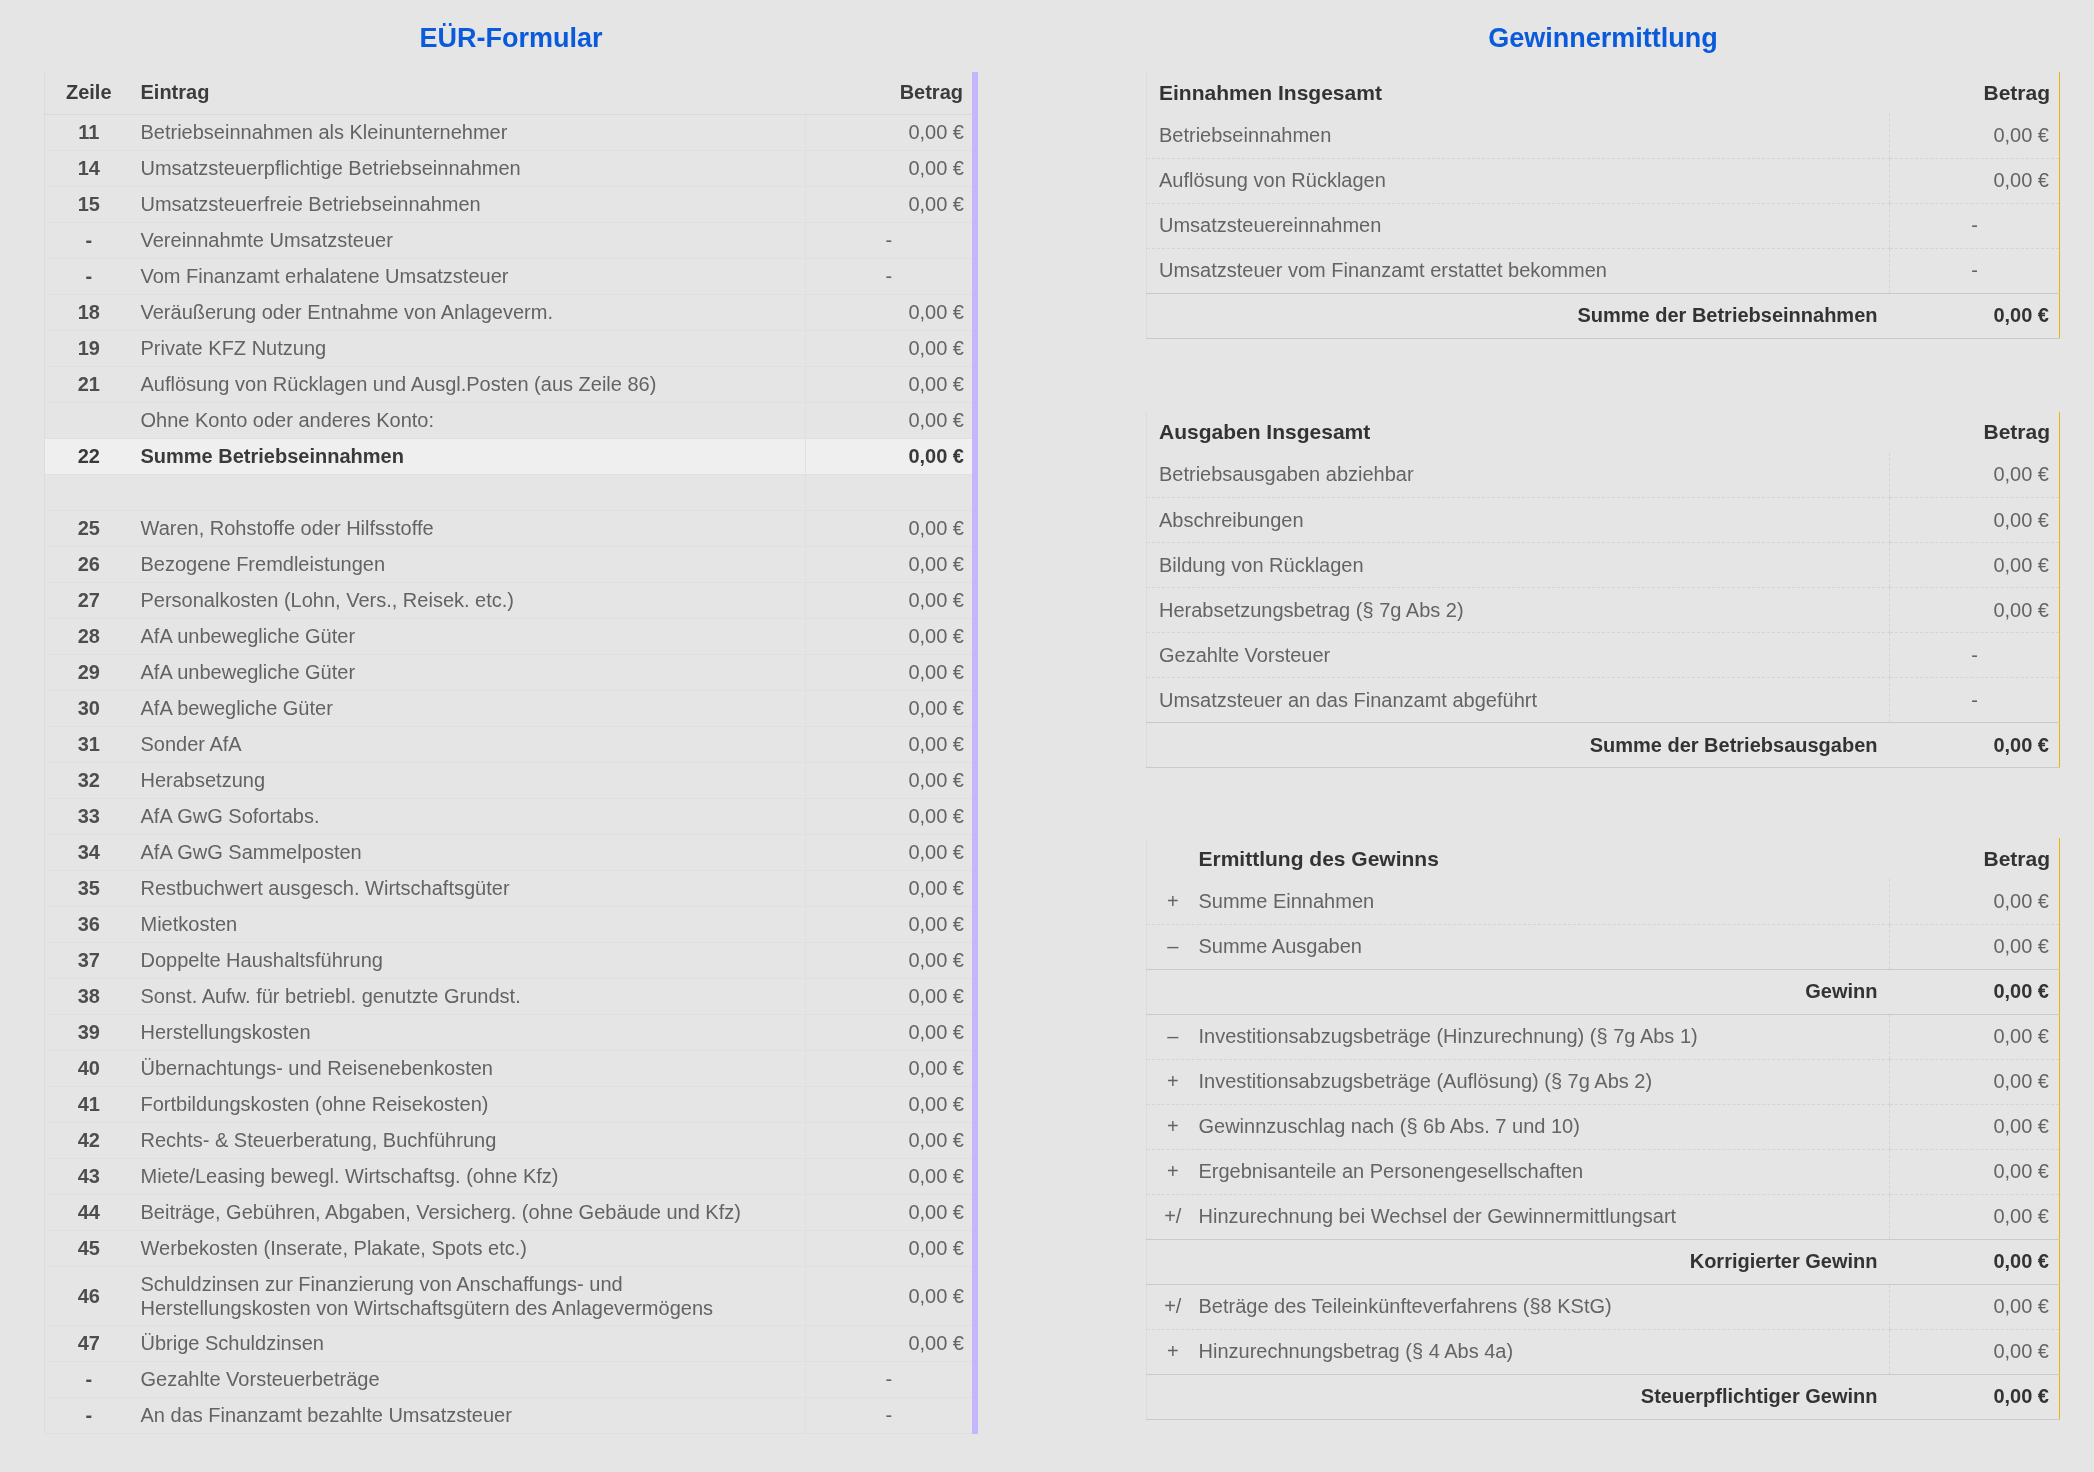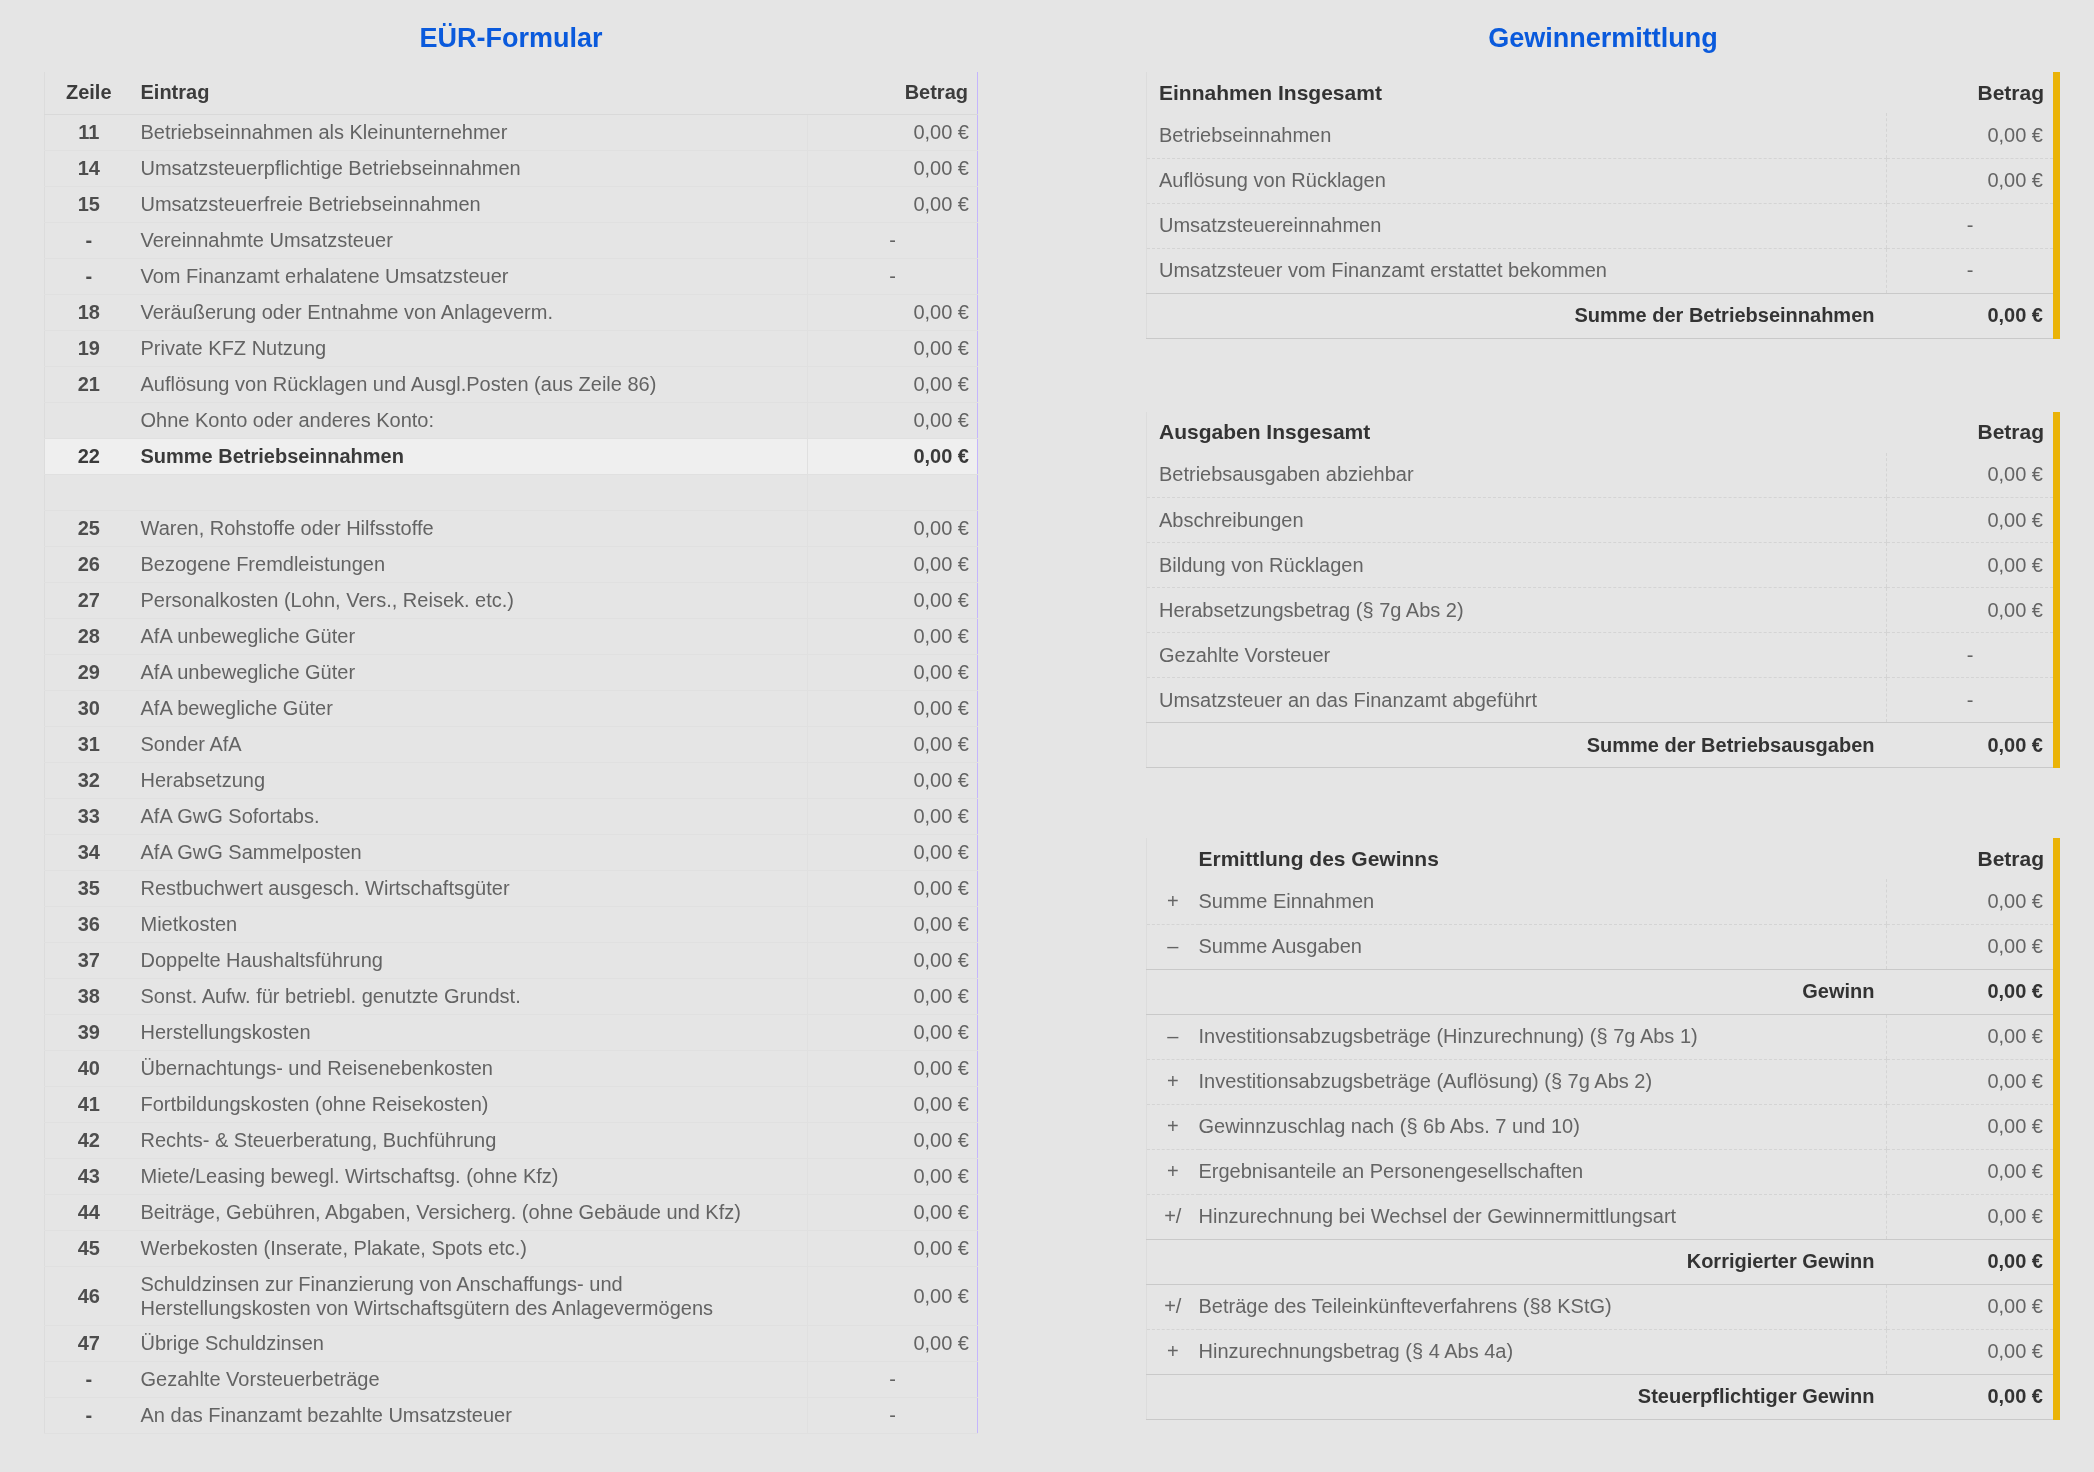--- a/index.html
+++ b/index.html
@@ -18,21 +18,21 @@
 
   h1.title {
     margin: 0; height: 52px; line-height: 36px;
     text-align: center; font-size: 27px; font-weight: bold;
     color: #0a5adc; letter-spacing: 0;
   }
 
   
   table.eur {
     width: 100%; border-collapse: collapse; table-layout: fixed;
-    border-left: 1px solid #dcdcdc; border-right: 1px solid #c4b5fd;
+    border-left: 1px solid #dcdcdc; border-right: 6px solid #c4b5fd;
   }
   table.eur col.c-zeile { width: 88px; }
   table.eur col.c-betrag { width: 170px; }
   table.eur thead th {
     background: #e5e5e5; height: 42px; font-size: 20px; color: #3c3c3c;
     text-align: left; border-bottom: 1px solid #d9d9d9; padding: 0;
   }
   table.eur th.zh { text-align: center; }
   table.eur th.eh { padding-left: 8px; }
   table.eur th.bh { text-align: right; padding-right: 9px; }
@@ -43,21 +43,21 @@
   }
   table.eur td.zeile-cell { text-align: center; font-weight: bold; color: #4e4e4e; }
   table.eur td.entry-cell { padding-left: 8px; padding-right: 10px; }
   table.eur td.amount-cell { border-left: 1px solid #e0e0e0; text-align: right; padding-right: 8px; }
   table.eur td.amount-cell.dash { text-align: center; padding-right: 0; }
   table.eur tr.total td { background: #efefef; font-weight: bold; color: #3a3a3a; }
 
   
   table.gtable {
     width: 100%; border-collapse: collapse; table-layout: fixed;
-    border-left: 1px solid #dcdcdc; border-right: 7px solid #eab308;
+    border-left: 1px solid #dcdcdc; border-right: 1px solid #eab308;
     border-bottom: 1px solid #c9c9c9;
   }
   table.gtable.t2 { margin-top: 73px; }
   table.gtable.t3 { margin-top: 70px; }
   table.gtable th {
     background: #e5e5e5; height: 41px; font-size: 21px; color: #333333;
     text-align: left; padding: 0 0 0 12px;
   }
   table.gtable th.val { text-align: right; padding: 0 9px 0 0; }
   table.gtable th.signh { padding: 0; }

